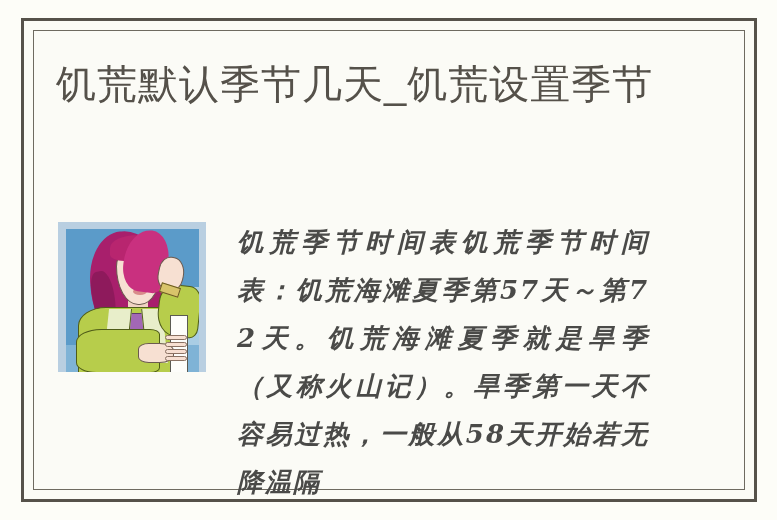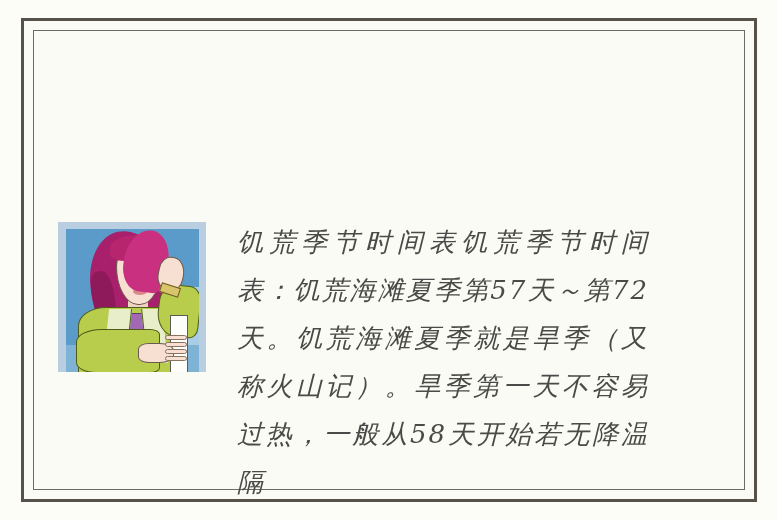--- a/index.html
+++ b/index.html
@@ -328,33 +328,34 @@
     left: 181px;
     top: -2px;
     width: 412px;
     color: #4a4a48;
     font-size: 26px;
     line-height: 48px;
     letter-spacing: 2px;
     text-align: justify;
     font-family: "DejaVu Serif", "Liberation Serif", serif;
     font-style: italic;
-    font-weight: 400;
+    font-weight: 700;
     word-break: break-all;
   }
 </style>
 </head>
 <body>
 
 <div class="page">
 
   <div class="frame-outer">
     <div class="frame-inner"></div>
   </div>
 
+  <div class="page-title">饥荒默认季节几天_饥荒设置季节</div>
 
   <div class="content">
 
     <div class="illustration">
       <div class="ill-inner">
 
         <div class="ill-swoosh"></div>
         <div class="ill-swoosh2"></div>
 
         <div class="hair-back"></div>

